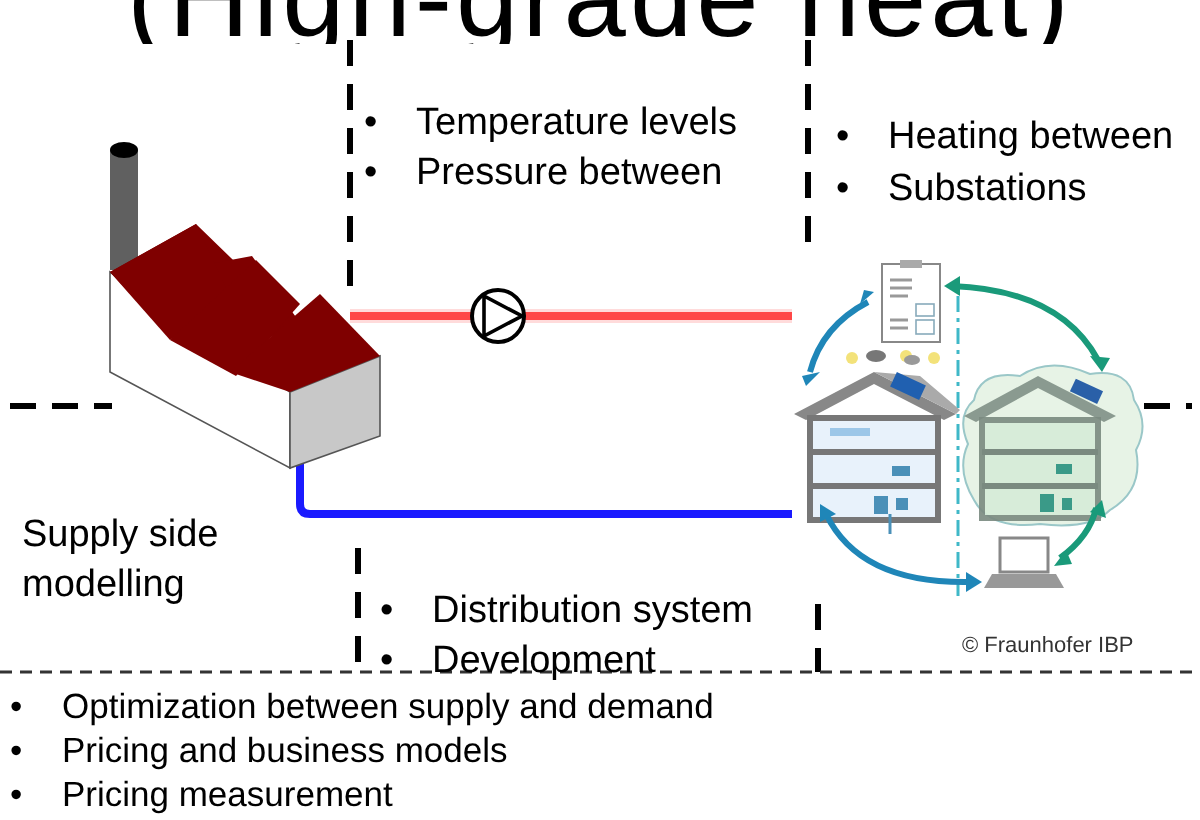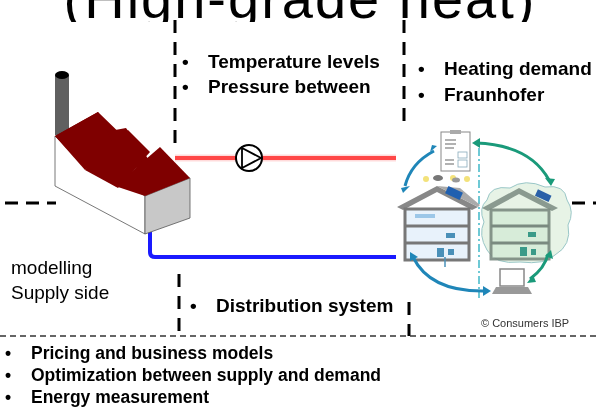--- a/index.html
+++ b/index.html
@@ -2,21 +2,21 @@
 <html><head>
   <meta charset="utf-8">
   <style>
     html, body { margin: 0; padding: 0; background: #ffffff; }
     body { width: 600px; height: 410px; position: relative; overflow: hidden;
            font-family: "Liberation Sans", sans-serif; color: #000; }
     .abs { position: absolute; }
     .title-clip { position: absolute; left: 0; top: 0; width: 600px; height: 22px; overflow: hidden; }
     .title-text { position: absolute; left: 0; width: 600px; top: -34px; text-align: center;
                   font-size: 56px; letter-spacing: 2px; white-space: nowrap; }
-    ul.blist { list-style: none; margin: 0; padding: 0; font-weight: bold; }
+    ul.blist { list-style: none; margin: 0; padding: 0; }
     ul.blist li { position: relative; padding-left: 28px; white-space: nowrap; }
     ul.blist li::before { content: "\2022"; position: absolute; left: 2px; top: 0; }
     .list-mid { left: 180px; top: 50px; font-size: 19px; line-height: 24.5px; }
     .list-right { left: 416px; top: 56px; font-size: 19px; line-height: 25.5px; }
     .list-dist { left: 188px; top: 293px; font-size: 19px; line-height: 25px; }
     .list-bottom { left: 3px; top: 342px; font-size: 17.5px; line-height: 22px; }
     .list-bottom li { padding-left: 28px; }
     .supply { left: 11px; top: 255px; font-size: 19px; line-height: 25px; }
     .copyright { left: 481px; top: 317px; font-size: 11px; color: #333; white-space: nowrap; }
     svg.layer { position: absolute; left: 0; top: 0; }
@@ -132,32 +132,33 @@
     <polygon points="527,283 533,275 536,282" fill="#1a9a7a"></polygon>
   </g>
 </svg>
 
 <ul class="blist abs list-mid">
   <li>Temperature levels</li>
   <li>Pressure between</li>
 </ul>
 
 <ul class="blist abs list-right">
-  <li>Heating demand</li>
-  <li>Fraunhofer</li>
+  <li>Heating between</li>
+  <li>Substations</li>
 </ul>
 
 <div class="abs supply">
+  <div>Supply side</div>
   <div>modelling</div>
-  <div>Supply side</div>
 </div>
 
 <ul class="blist abs list-dist">
   <li>Distribution system</li>
+  <li>Development</li>
 </ul>
 
-<div class="abs copyright">© Consumers IBP</div>
+<div class="abs copyright">© Fraunhofer IBP</div>
 
 <ul class="blist abs list-bottom">
+  <li>Optimization between supply and demand</li>
   <li>Pricing and business models</li>
-  <li>Optimization between supply and demand</li>
-  <li>Energy measurement</li>
+  <li>Pricing measurement</li>
 </ul>
 
 </body></html>

